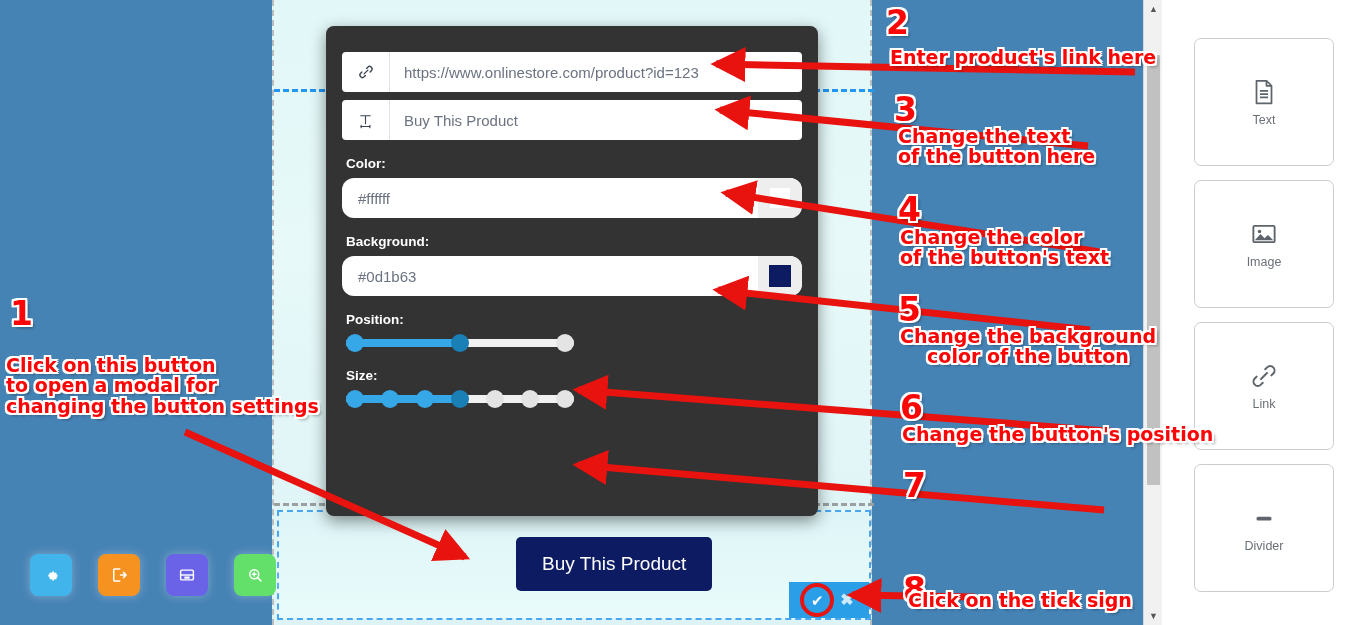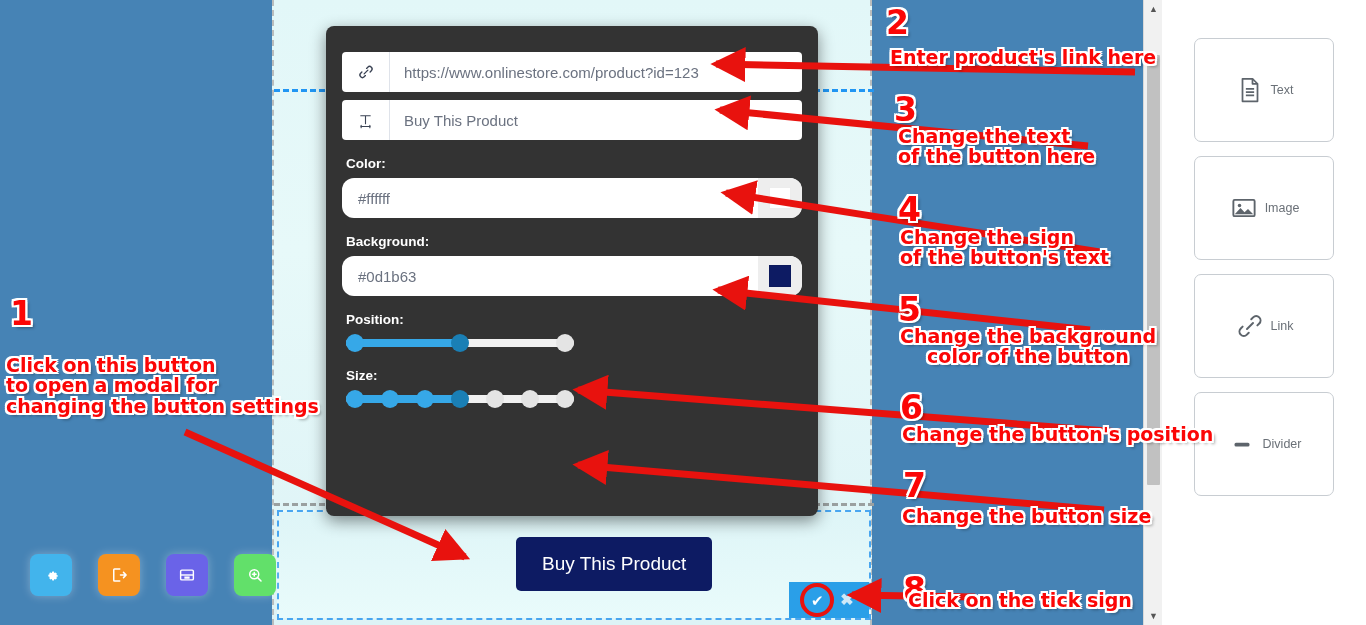--- a/index.html
+++ b/index.html
@@ -177,23 +177,23 @@
     position: absolute; left: 1162px; top: 0;
     width: 204px; height: 625px;
     background: #ffffff;
   }
   .sidebar-title {
     text-align: center; color: #4a5057; font-size: 21px;
     padding: 22px 24px 0; line-height: 34px; font-weight: normal;
   }
   .elem-list { margin-top: 16px; display: flex; flex-direction: column; align-items: center; gap: 14px; }
   .elem-card {
-    width: 140px; height: 104px;
+    width: 140px; height: 128px;
     border: 1px solid #c8cdd2; border-radius: 7px;
-    display: flex; align-items: center; justify-content: center;
+    display: flex; flex-direction: column; align-items: center; justify-content: center;
     gap: 6px; background: #fff;
   }
   .elem-card-label { font-size: 12.5px; color: #6a7077; }
 
   
   .ann {
     position: absolute;
     color: #fb0606;
     font-weight: bold;
     font-family: "DejaVu Sans", sans-serif;
@@ -391,29 +391,28 @@
 changing the button settings</div>
 
   <div class="ann ann-num" style="left:886px; top:5px;">2</div>
   <div class="ann ann-txt" style="left:890px; top:47px;">Enter product's link here</div>
 
   <div class="ann ann-num" style="left:894px; top:92px;">3</div>
   <div class="ann ann-txt" style="left:898px; top:126px;">Change the text
 of the button here</div>
 
   <div class="ann ann-num" style="left:898px; top:192px;">4</div>
-  <div class="ann ann-txt" style="left:900px; top:227px;">Change the sign
+  <div class="ann ann-txt" style="left:900px; top:227px;">Change the color
 of the button's text</div>
 
   <div class="ann ann-num" style="left:898px; top:292px;">5</div>
   <div class="ann ann-txt" style="left:900px; top:326px;text-align:center;">Change the background
 color of the button</div>
 
   <div class="ann ann-num" style="left:900px; top:390px;">6</div>
   <div class="ann ann-txt" style="left:902px; top:424px;">Change the button's position</div>
 
   <div class="ann ann-num" style="left:903px; top:468px;">7</div>
-  <div class="ann ann-txt" style="left:902px; top:506px;">Change the button size</div>
 
   <div class="ann ann-num" style="left:903px; top:572px;">8</div>
   <div class="ann ann-txt" style="left:908px; top:590px;">Click on the tick sign</div>
 
 </div>
 
 </body></html>

